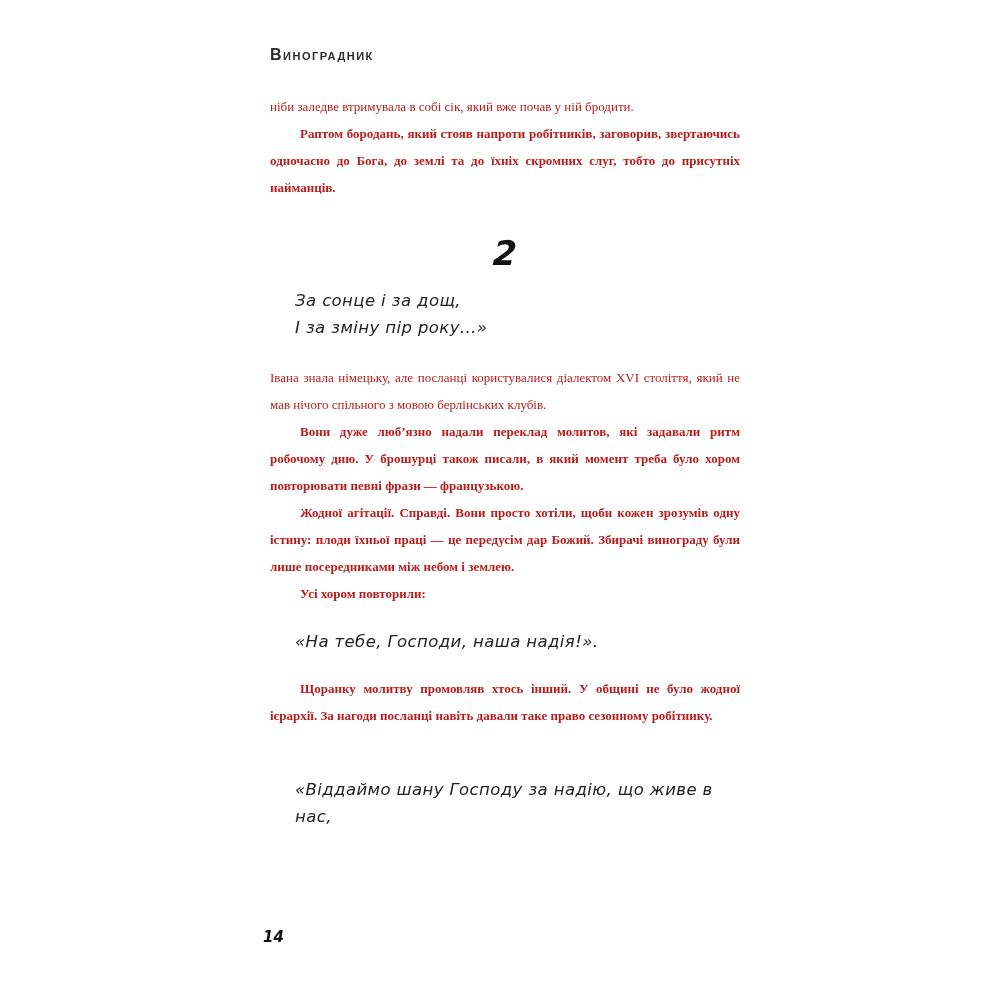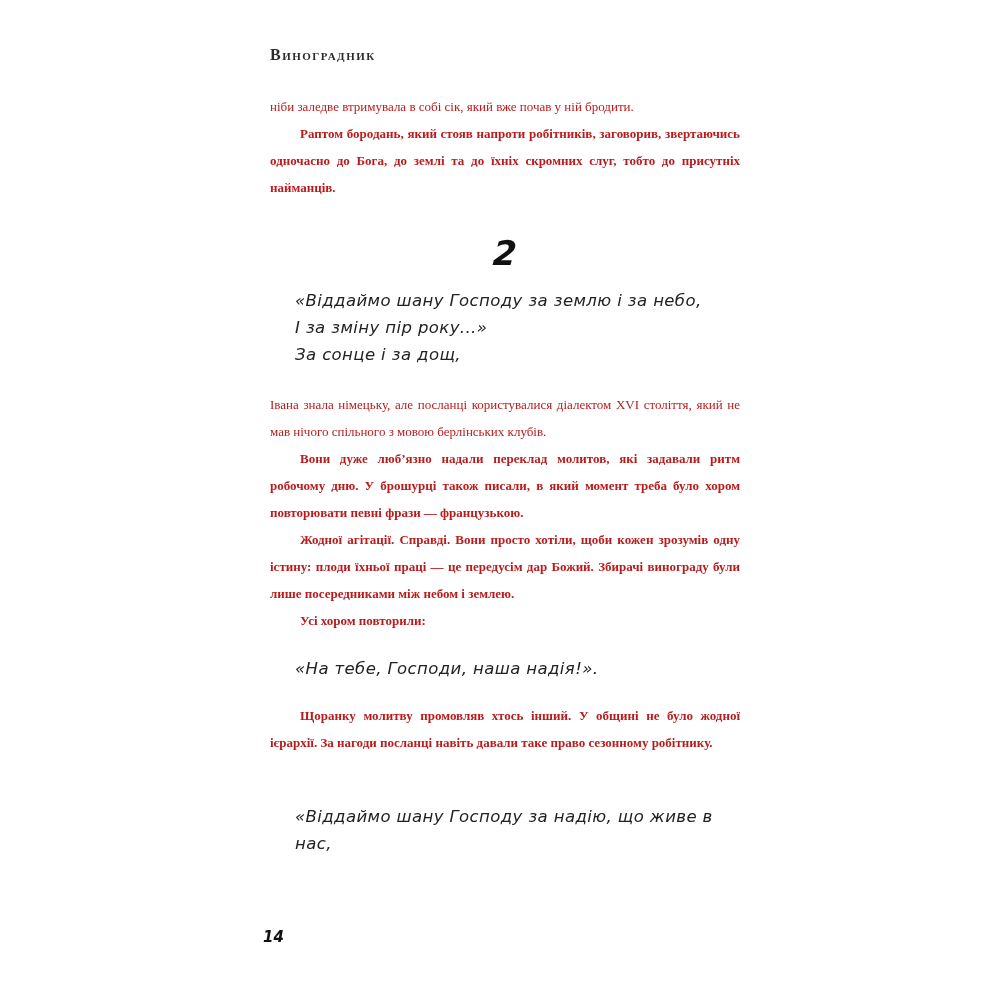--- a/index.html
+++ b/index.html
@@ -16,21 +16,21 @@
     font-family: "Liberation Serif", serif;
     color: #1d1d1f;
   }
   .text-block {
     position: absolute;
     left: 270px;
     top: 46px;
     width: 470px;
   }
   .running-header {
-    font-family: Liberation Serif, serif;
+    font-family: Liberation Sans, sans-serif;
     font-variant: small-caps;
     font-weight: 600;
     font-size: 16px;
     letter-spacing: 1.5px;
     color: #2c2c2c;
     margin: 0 0 0 0;
   }
   .body-para {
     font-size: 13px;
     line-height: 27px;
@@ -85,23 +85,22 @@
 
     <div class="running-header">Виноградник</div>
 
     <p class="body-para first-block">ніби заледве втримувала в собі сік, який вже почав у ній бродити.</p>
 
     <p class="body-para indent">Раптом бородань, який стояв напроти робітників, заговорив, звертаючись одночасно до Бога, до землі та до їхніх скромних слуг, тобто до присутніх найманців.</p>
 
     <div class="chapter-number">2</div>
 
     <div class="handwritten verse verse-block-1">
-      <div>«Віддаймо шану Господу за землю і за небо,</div>
+      <div>За сонце і за дощ,</div>
       <div>І за зміну пір року...»</div>
-      <div>За сонце і за дощ,</div>
     </div>
 
     <p class="body-para group-gap">Івана знала німецьку, але посланці користувалися діалектом XVI століття, який не мав нічого спільного з мовою берлінських клубів.</p>
 
     <p class="body-para indent">Вони дуже люб’язно надали переклад молитов, які задавали ритм робочому дню. У брошурці також писали, в який момент треба було хором повторювати певні фрази — французькою.</p>
 
     <p class="body-para indent">Жодної агітації. Справді. Вони просто хотіли, щоби кожен зрозумів одну істину: плоди їхньої праці — це передусім дар Божий. Збирачі винограду були лише посередниками між небом і землею.</p>
 
     <p class="body-para indent">Усі хором повторили:</p>
 

